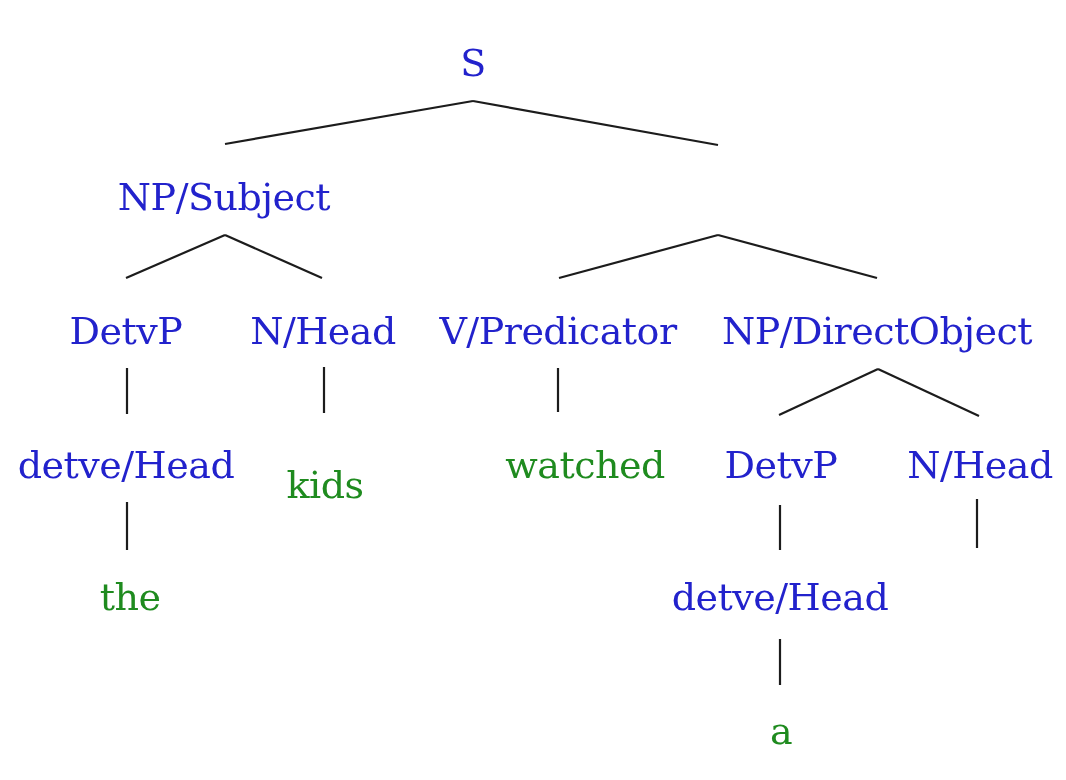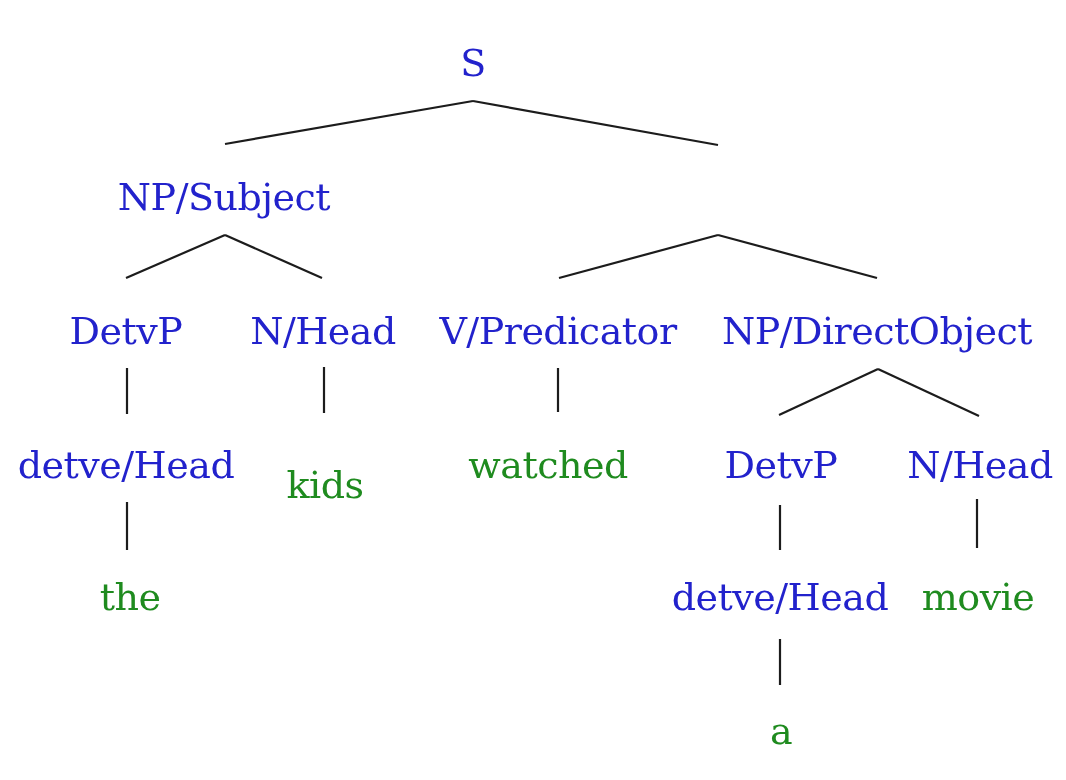--- a/index.html
+++ b/index.html
@@ -65,23 +65,22 @@
 
   <span class="node nt" style="left:224px; top:178px;">NP/Subject</span>
 
   <span class="node nt" style="left:126px; top:312px;">DetvP</span>
   <span class="node nt" style="left:323px; top:312px;">N/Head</span>
   <span class="node nt" style="left:558px; top:312px;">V/Predicator</span>
   <span class="node nt" style="left:877px; top:312px;">NP/DirectObject</span>
 
   <span class="node nt" style="left:126px; top:446px;">detve/Head</span>
   <span class="node t" style="left:325px; top:446px;margin-top:20px;">kids</span>
-  <span class="node t" style="left:548px; top:446px;">watched</span>
+  <span class="node t" style="left:585px; top:446px;">watched</span>
   <span class="node nt" style="left:781px; top:446px;">DetvP</span>
   <span class="node nt" style="left:980px; top:446px;">N/Head</span>
 
   <span class="node t" style="left:130px; top:578px;">the</span>
   <span class="node nt" style="left:780px; top:578px;">detve/Head</span>
-  <span class="node t" style="left:978px; top:578px;">movie</span>
 
   <span class="node t" style="left:781px; top:712px;">a</span>
 
 </div>
 
 </body></html>

